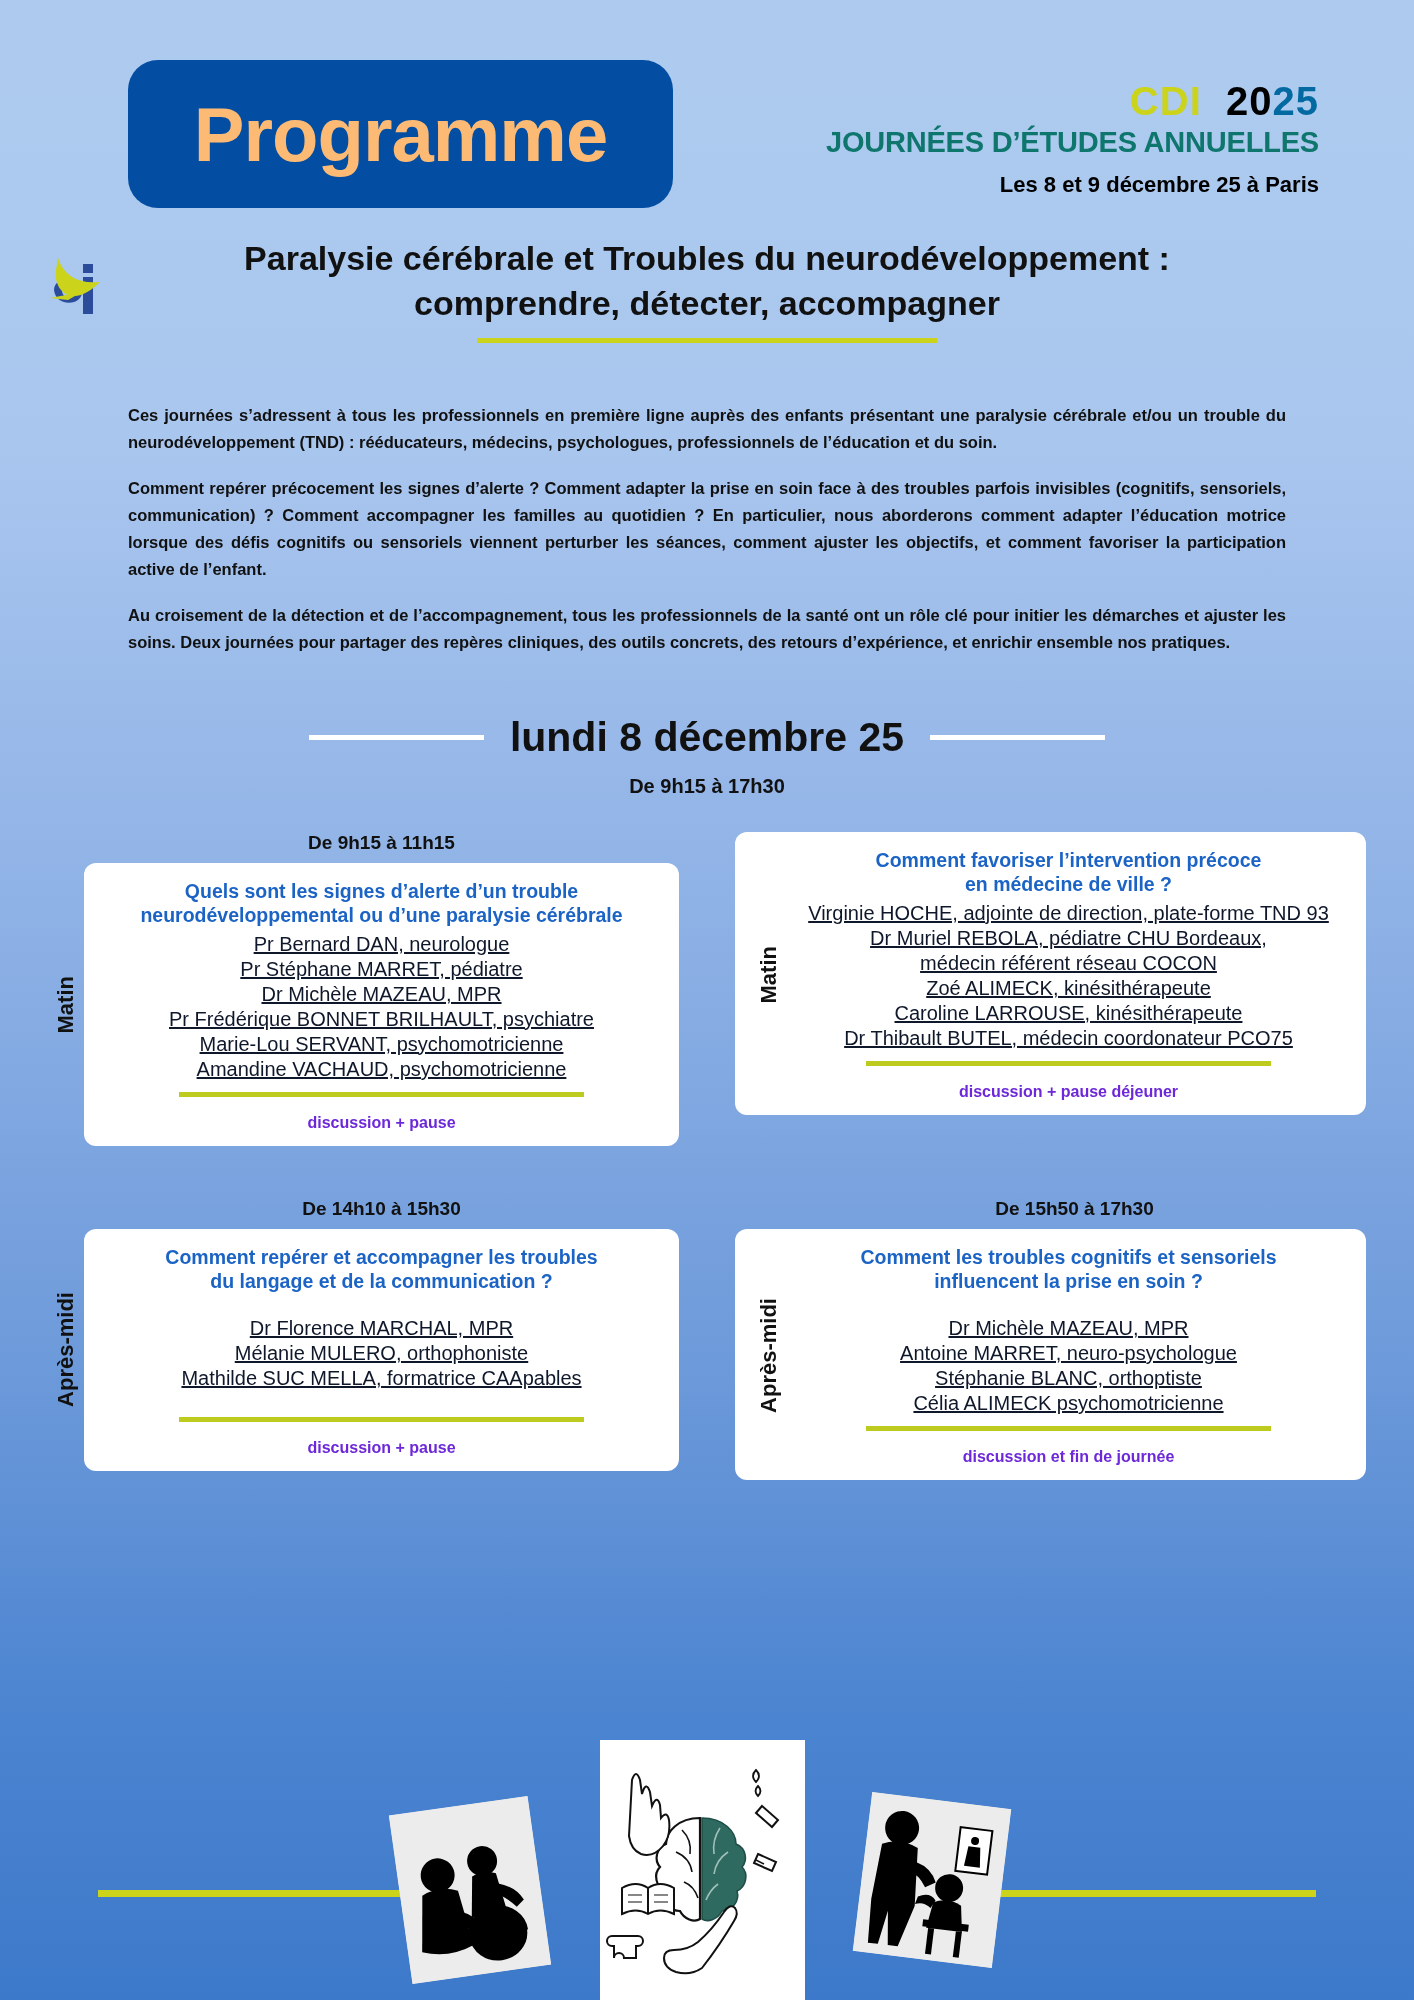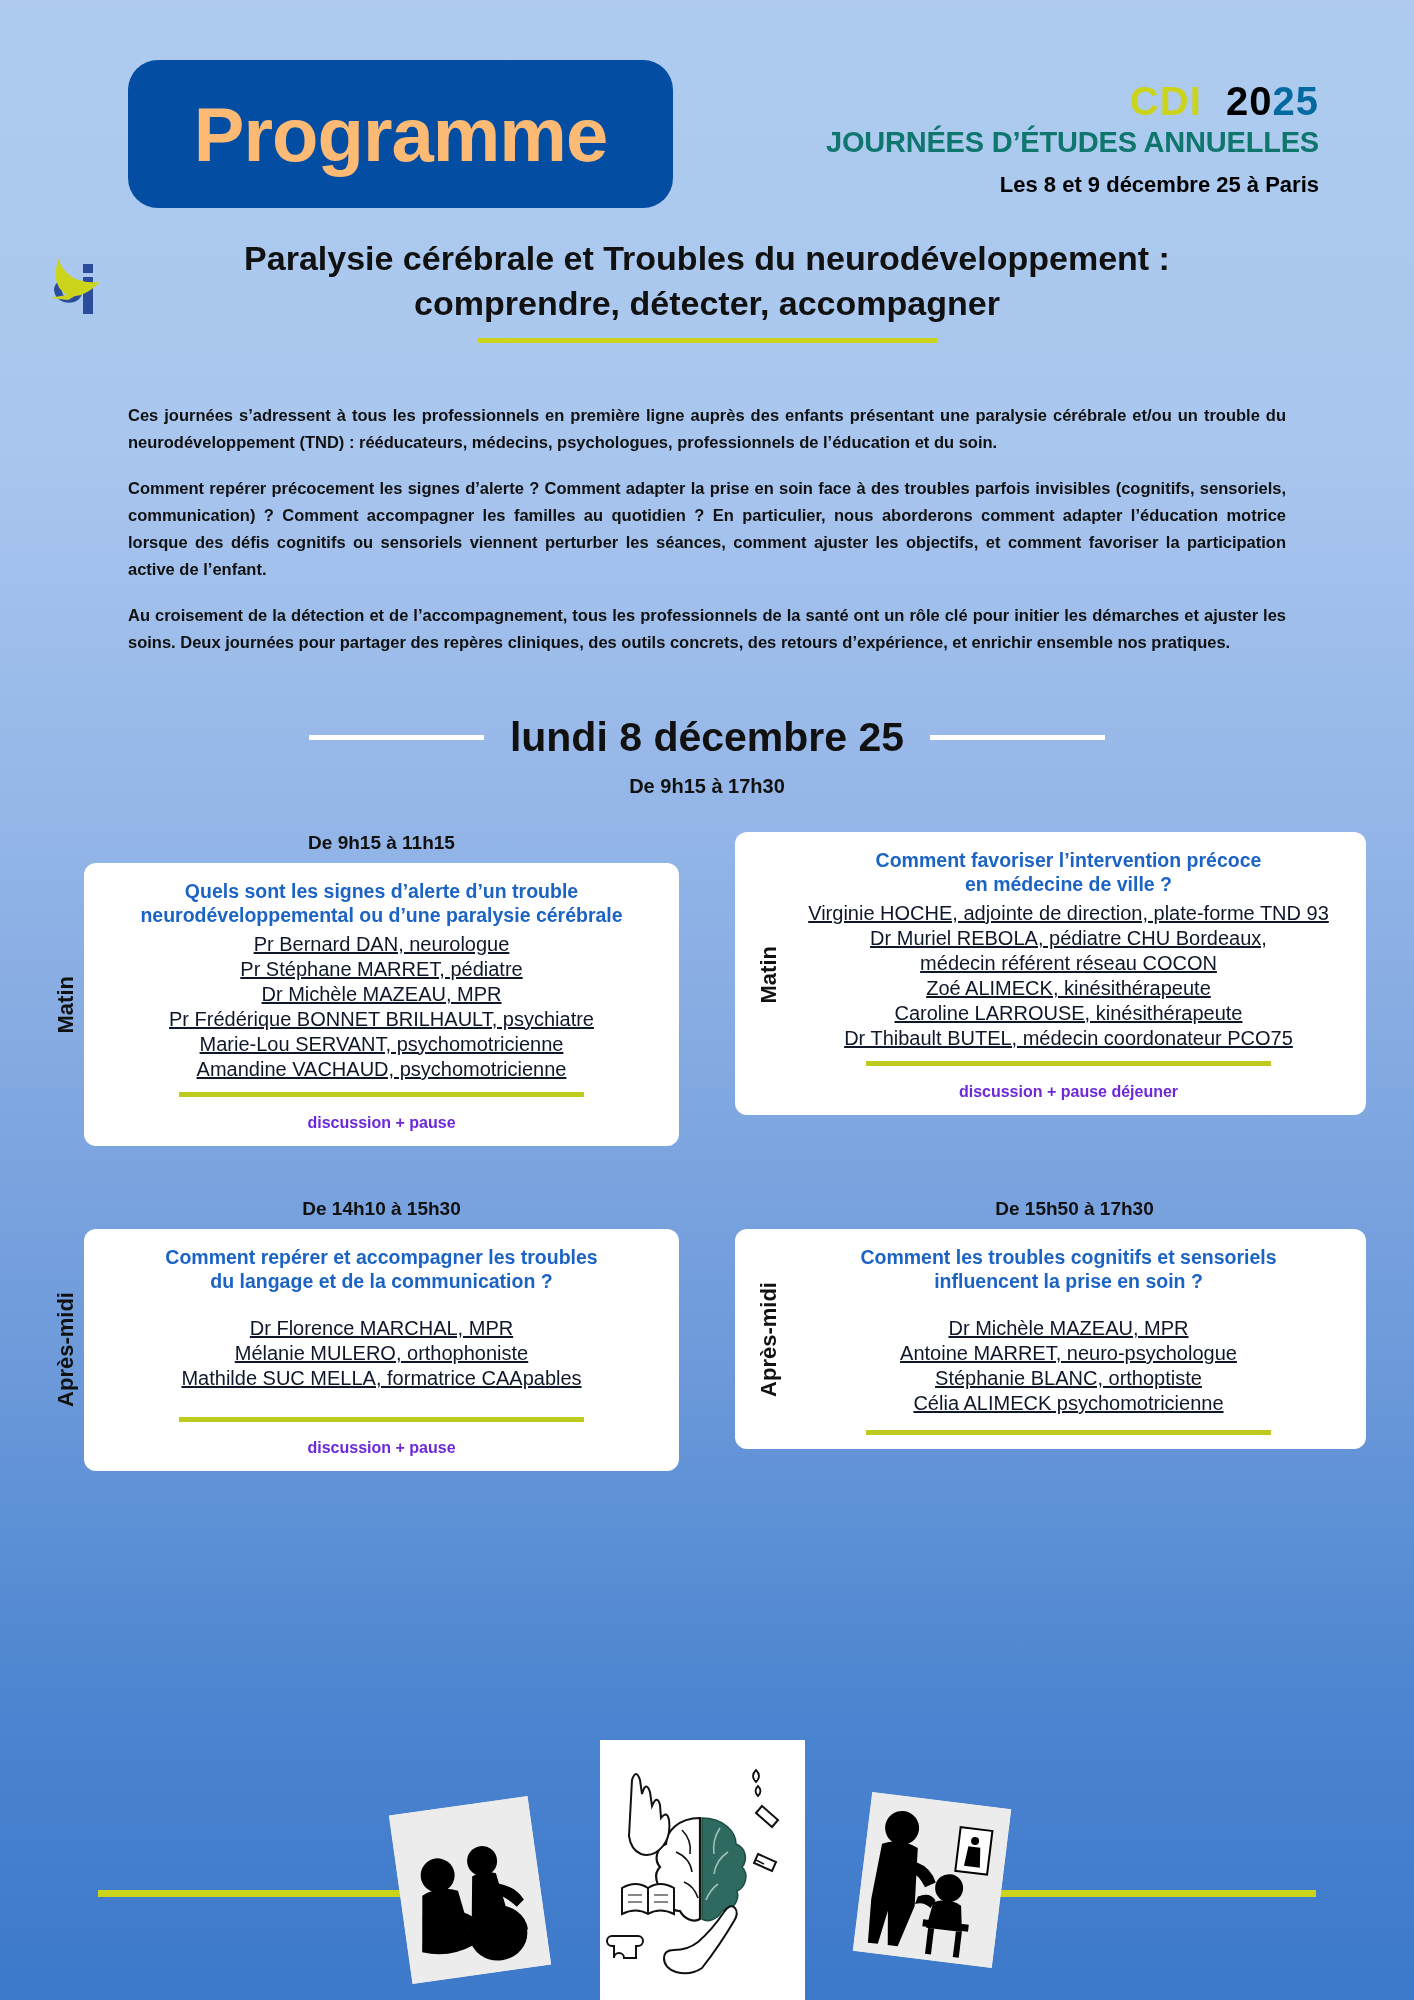--- a/index.html
+++ b/index.html
@@ -250,20 +250,21 @@
                 <div>influencent la prise en soin ?</div>
               </div>
               <div class="speakers gap">
                 <div class="speaker">Dr Michèle MAZEAU, MPR</div>
                 <div class="speaker">Antoine MARRET, neuro-psychologue</div>
                 <div class="speaker">Stéphanie BLANC, orthoptiste</div>
                 <div class="speaker">Célia ALIMECK psychomotricienne</div>
               </div>
             </div>
             <div class="card-rule" style="margin-top:10px;"></div>
+            <div class="card-foot">discussion et fin de journée</div>
           </div>
         </div>
       </div>
     </div>
 
   </div>
 
   <div class="footer">
     <div class="foot-rule left"></div>
     <div class="foot-rule right"></div>

